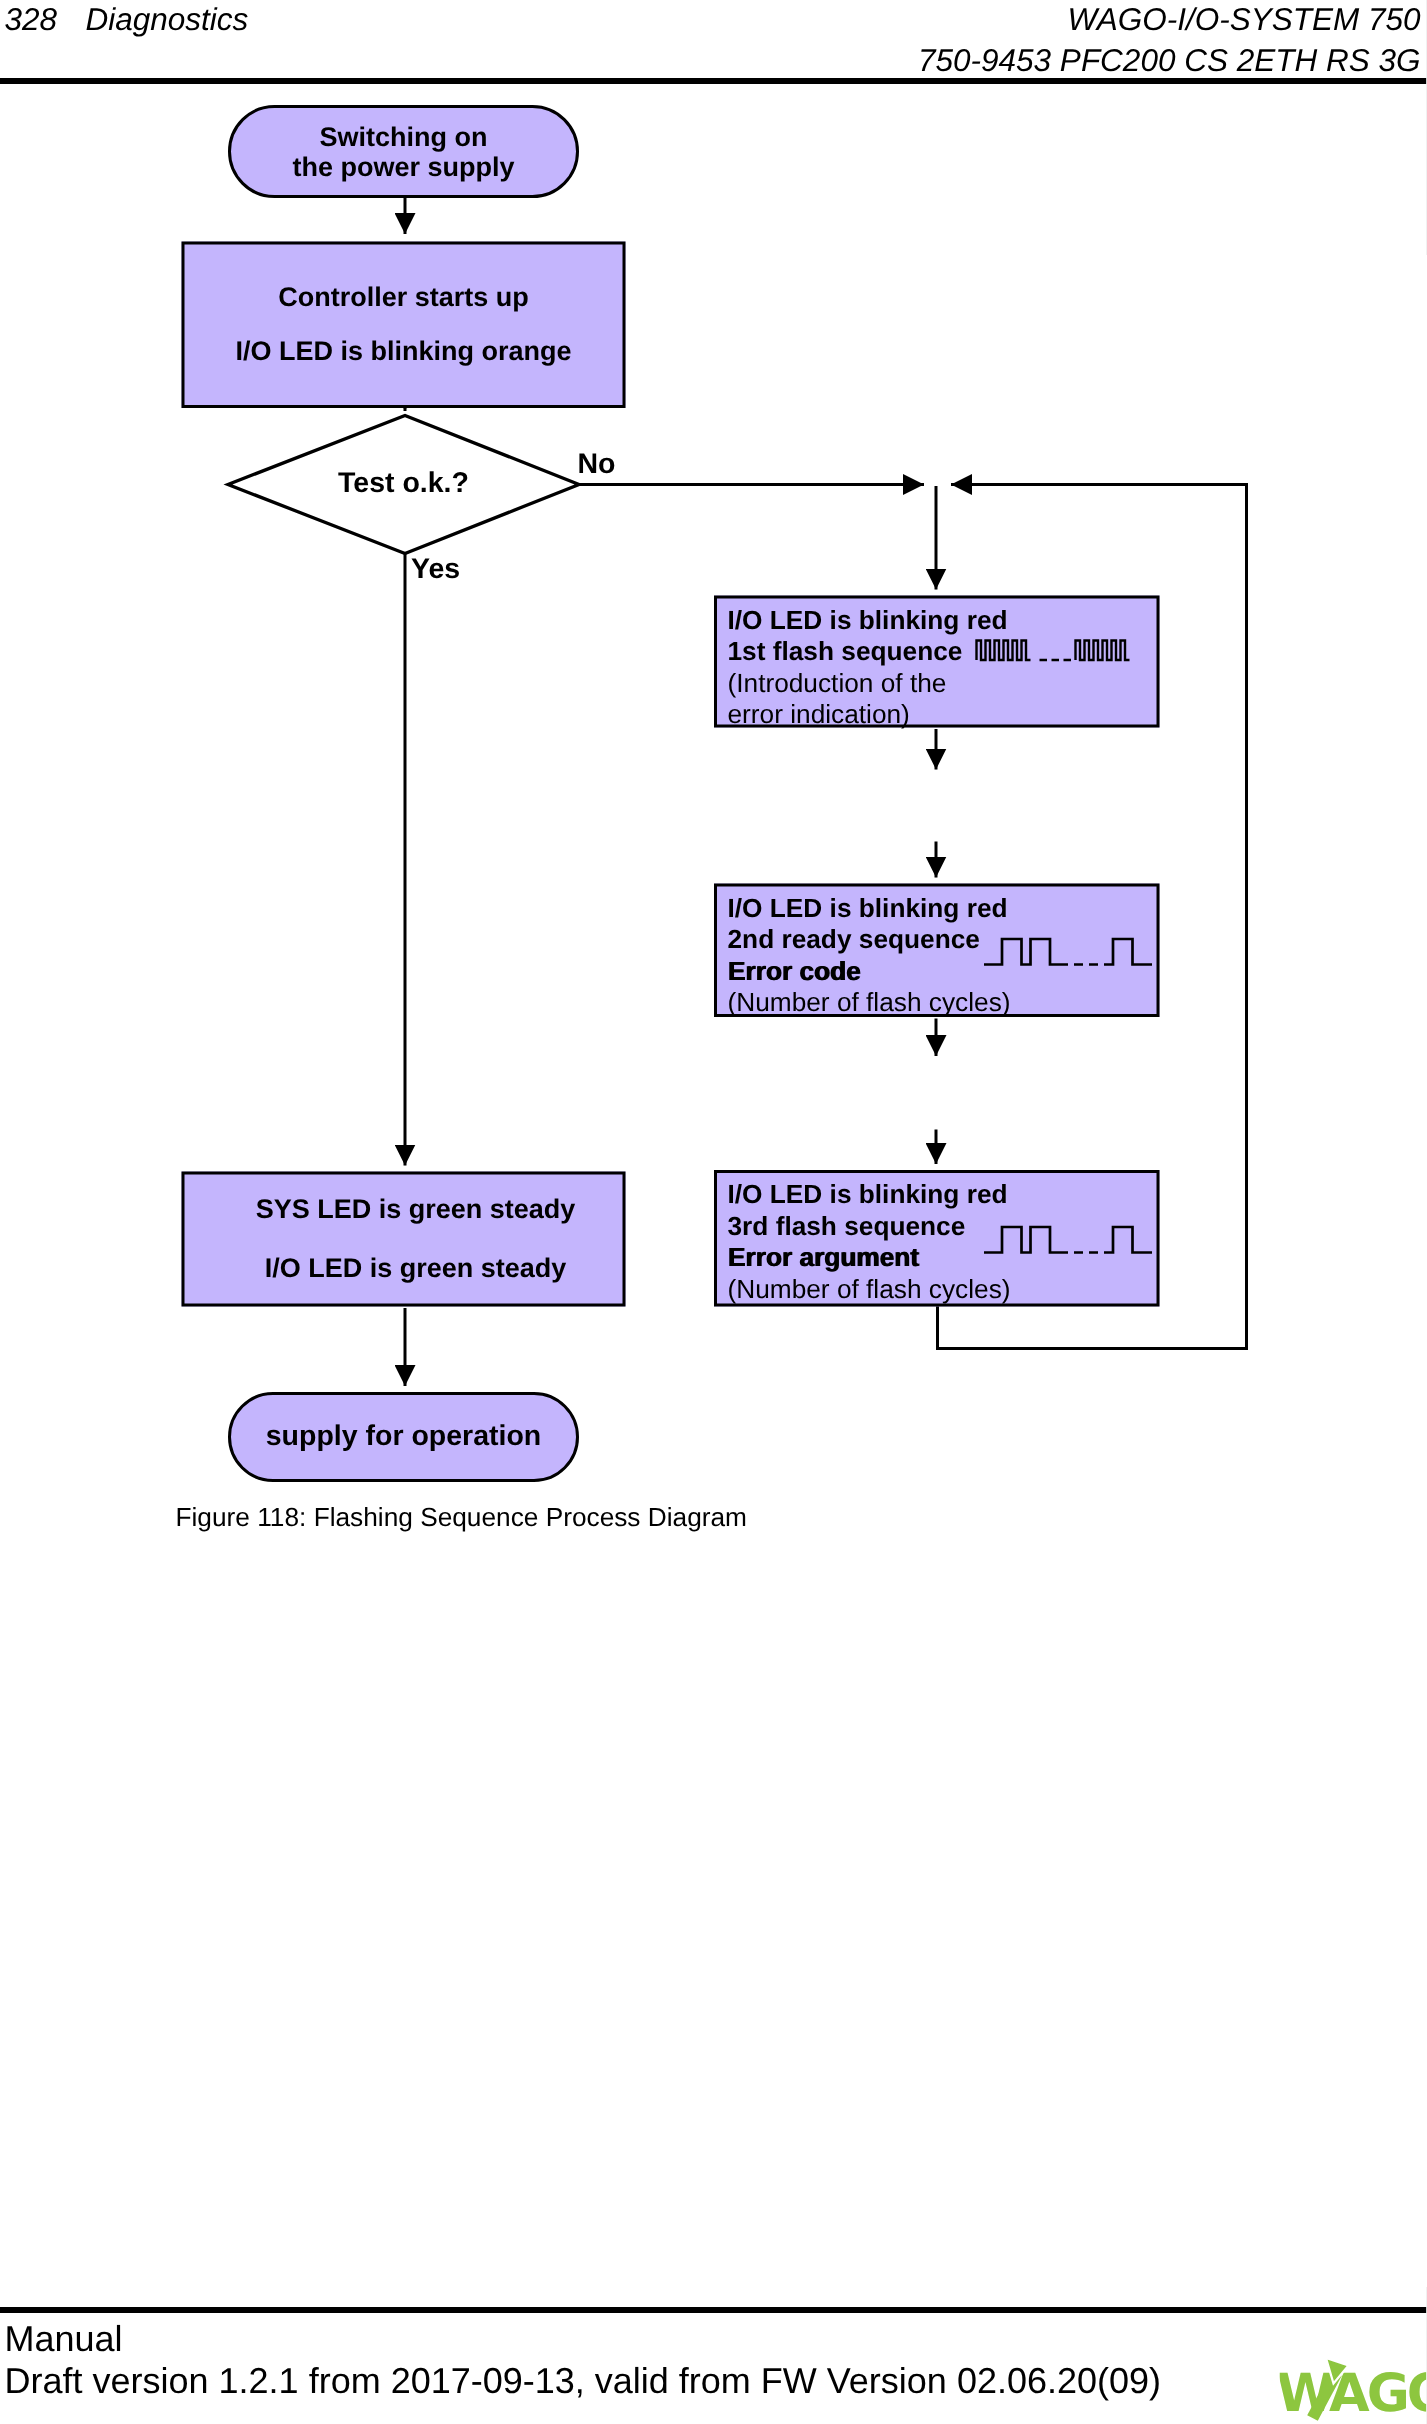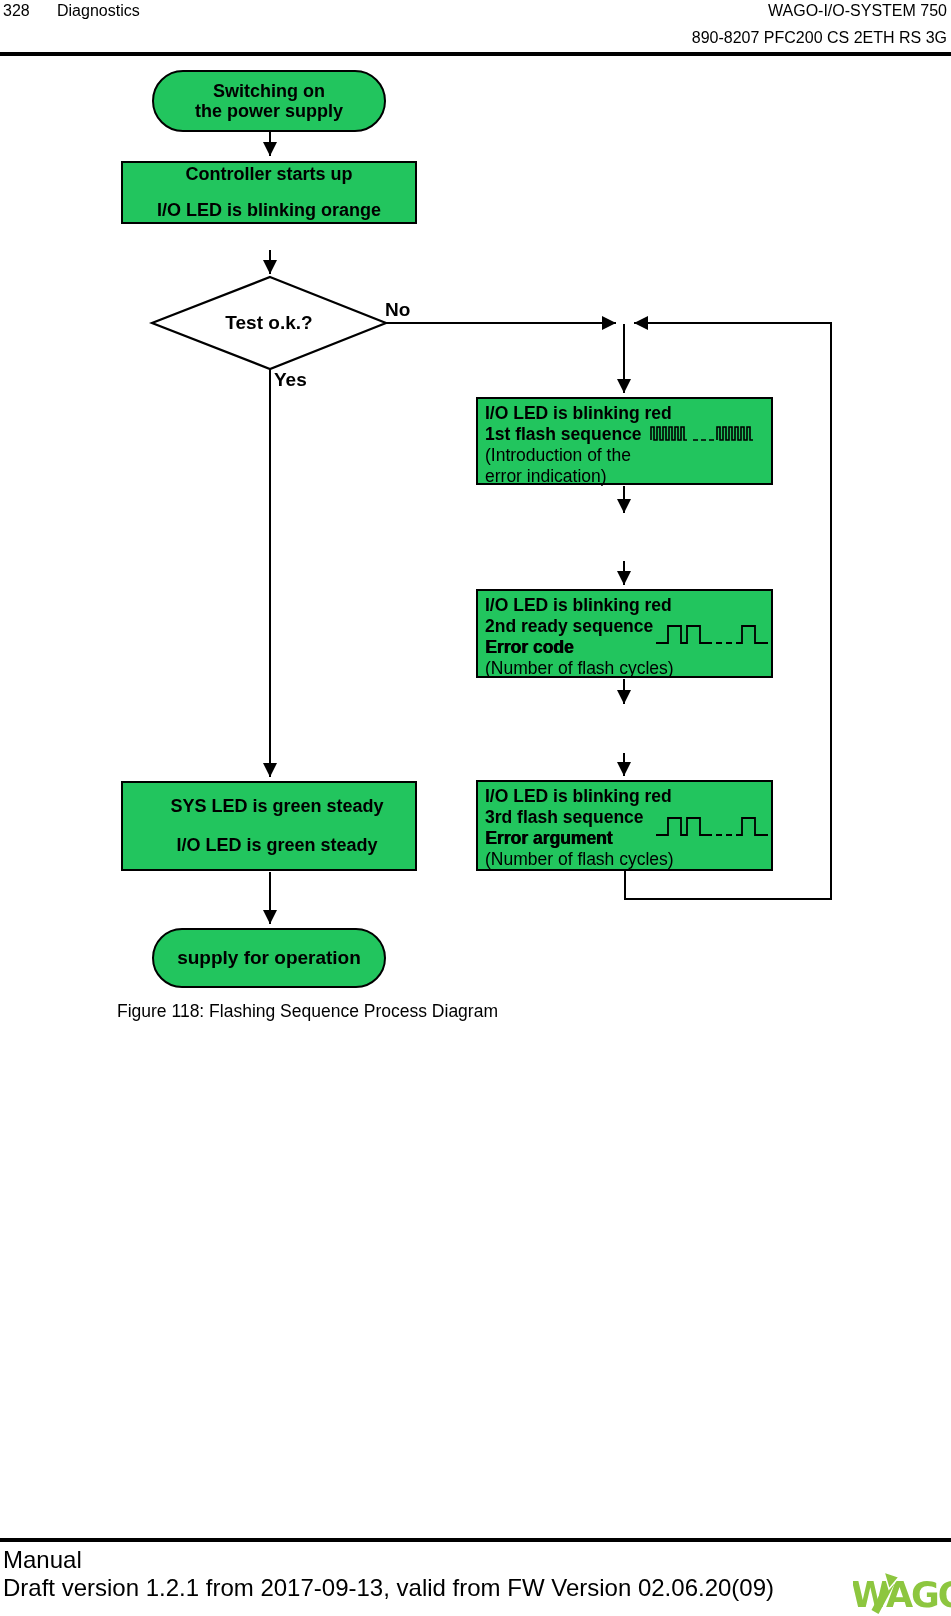--- a/index.html
+++ b/index.html
@@ -3,24 +3,24 @@
 <meta charset="utf-8">
 <style>
   html,body{margin:0;padding:0;background:#e8e8e8;}
   .page{
     position:relative;width:951px;height:1616px;background:#ffffff;
     font-family:"Liberation Sans",sans-serif;color:#000;overflow:hidden;
     margin:0 auto;
   }
   .abs{position:absolute;}
   
-  .hdr-text{font-size:16px;white-space:nowrap;}
+  .hdr-text{font-size:21px;white-space:nowrap;font-style:italic;}
   .rule{background:#000;left:0;width:951px;}
   
-  .node{position:absolute;border:2.5px solid #000;background:#22c55e;box-sizing:border-box;z-index:2;}
+  .node{position:absolute;border:2.5px solid #000;background:#c4b5fd;box-sizing:border-box;z-index:2;}
   .oval{border-radius:32px;display:flex;flex-direction:column;align-items:center;justify-content:center;
         font-weight:700;font-size:18px;line-height:20px;text-align:center;}
   .cbox{display:flex;flex-direction:column;align-items:center;justify-content:center;
         font-weight:700;font-size:18px;text-align:center;}
   .lbox{font-size:17.5px;line-height:21px;font-weight:700;padding:4px 16px 0 7px;}
   .lbox .paren{font-weight:400;}
   .heavy{font-weight:700;text-shadow:0.7px 0 0 #000;}
   .breakbox{display:flex;align-items:center;justify-content:center;font-size:17.5px;font-weight:700;}
   .declabel{font-size:19px;font-weight:700;z-index:3;}
   svg.overlay{position:absolute;left:0;top:0;z-index:1;}
@@ -29,21 +29,21 @@
   .ftr-text{font-size:24px;white-space:nowrap;}
 </style>
 </head>
 <body>
 
 <div class="page">
 
   <div class="abs hdr-text" style="left:3px;top:2px;">328</div>
   <div class="abs hdr-text" style="left:57px;top:2px;">Diagnostics</div>
   <div class="abs hdr-text" style="right:4px;top:2px;text-align:right;">WAGO-I/O-SYSTEM 750</div>
-  <div class="abs hdr-text" style="right:4px;top:29px;text-align:right;">890-8207 PFC200 CS 2ETH RS 3G</div>
+  <div class="abs hdr-text" style="right:4px;top:29px;text-align:right;">750-9453 PFC200 CS 2ETH RS 3G</div>
   <div class="abs rule" style="top:52px;height:3.5px;"></div>
 
   <svg class="overlay" width="951" height="1616" viewBox="0 0 951 1616">
     <defs>
       <marker id="arrow" viewBox="0 0 10 10" refX="10" refY="5" markerWidth="7" markerHeight="7" orient="auto-start-reverse">
         <path d="M0 0 L10 5 L0 10 z" fill="#000"></path>
       </marker>
     </defs>
     <g stroke="#000" stroke-width="2" fill="none">
       <path d="M270 132 V156" marker-end="url(#arrow)"></path>
@@ -59,21 +59,21 @@
       <path d="M270 872 V924" marker-end="url(#arrow)"></path>
     </g>
     <polygon points="270,277 386,323 270,369 152,323" fill="#fff" stroke="#000" stroke-width="2.2"></polygon>
   </svg>
 
   <div class="node oval" style="left:152px;top:70px;width:234px;height:62px;">
     <div>Switching on</div>
     <div>the power supply</div>
   </div>
 
-  <div class="node cbox" style="left:121px;top:161px;width:296px;height:63px;gap:15px;">
+  <div class="node cbox" style="left:121px;top:161px;width:296px;height:111px;gap:15px;">
     <div>Controller starts up</div>
     <div>I/O LED is blinking orange</div>
   </div>
 
   <div class="abs declabel" style="left:199px;top:312px;width:140px;text-align:center;">Test o.k.?</div>
   <div class="abs declabel" style="left:385px;top:299px;">No</div>
   <div class="abs declabel" style="left:274px;top:369px;">Yes</div>
 
   <div class="node lbox" style="left:476px;top:397px;width:297px;height:88px;">
     <div>I/O LED is blinking red</div>

